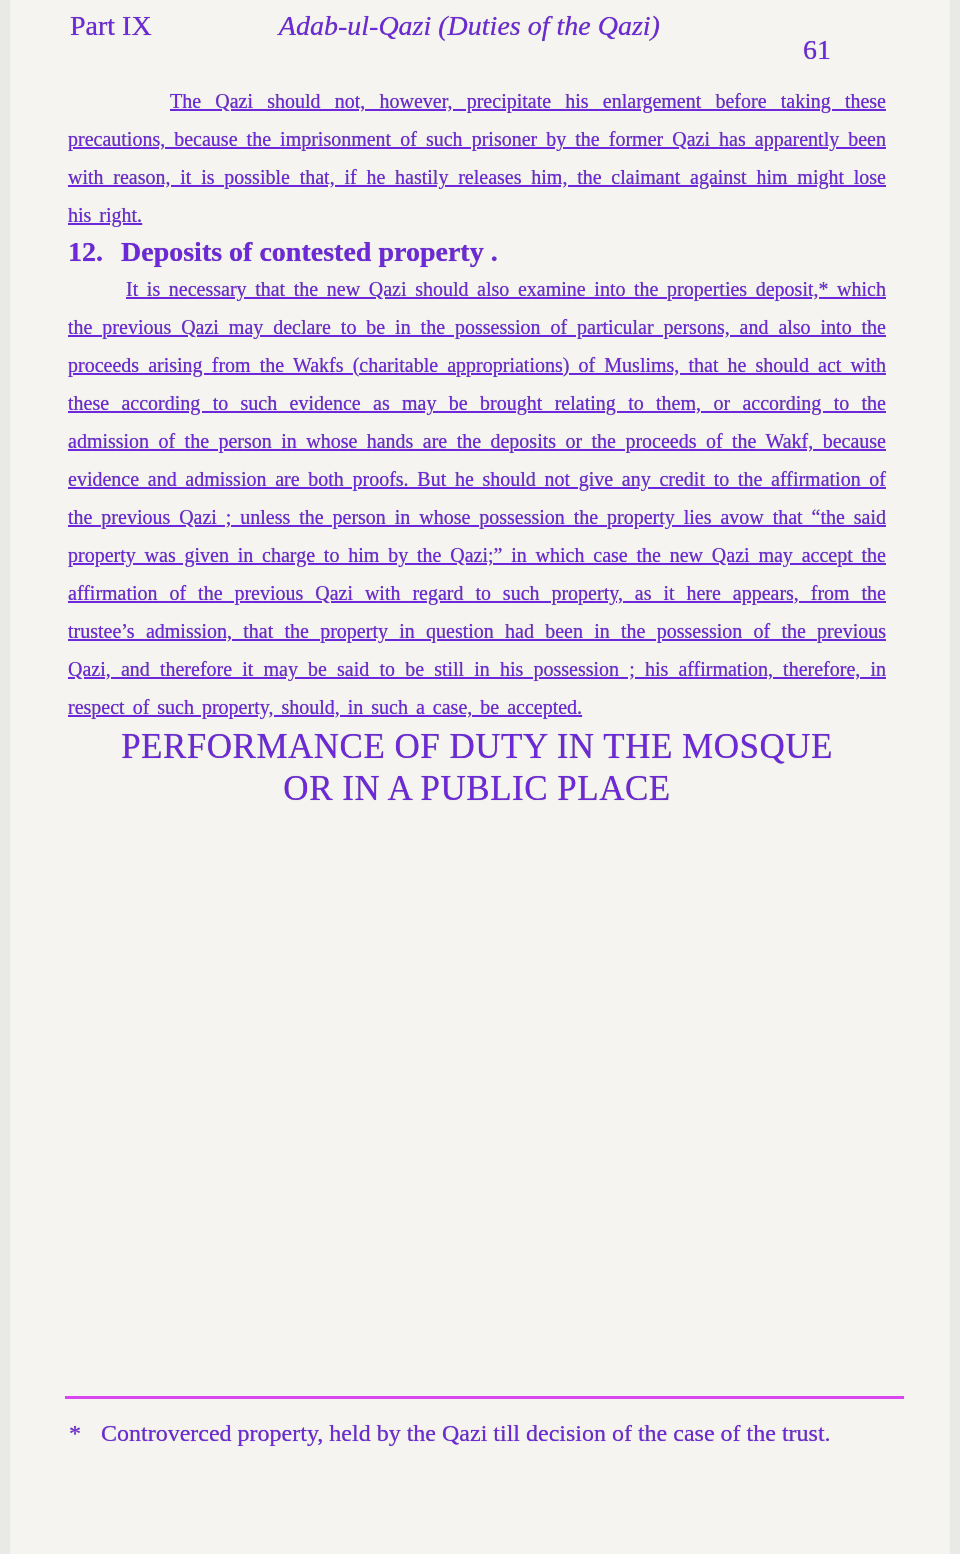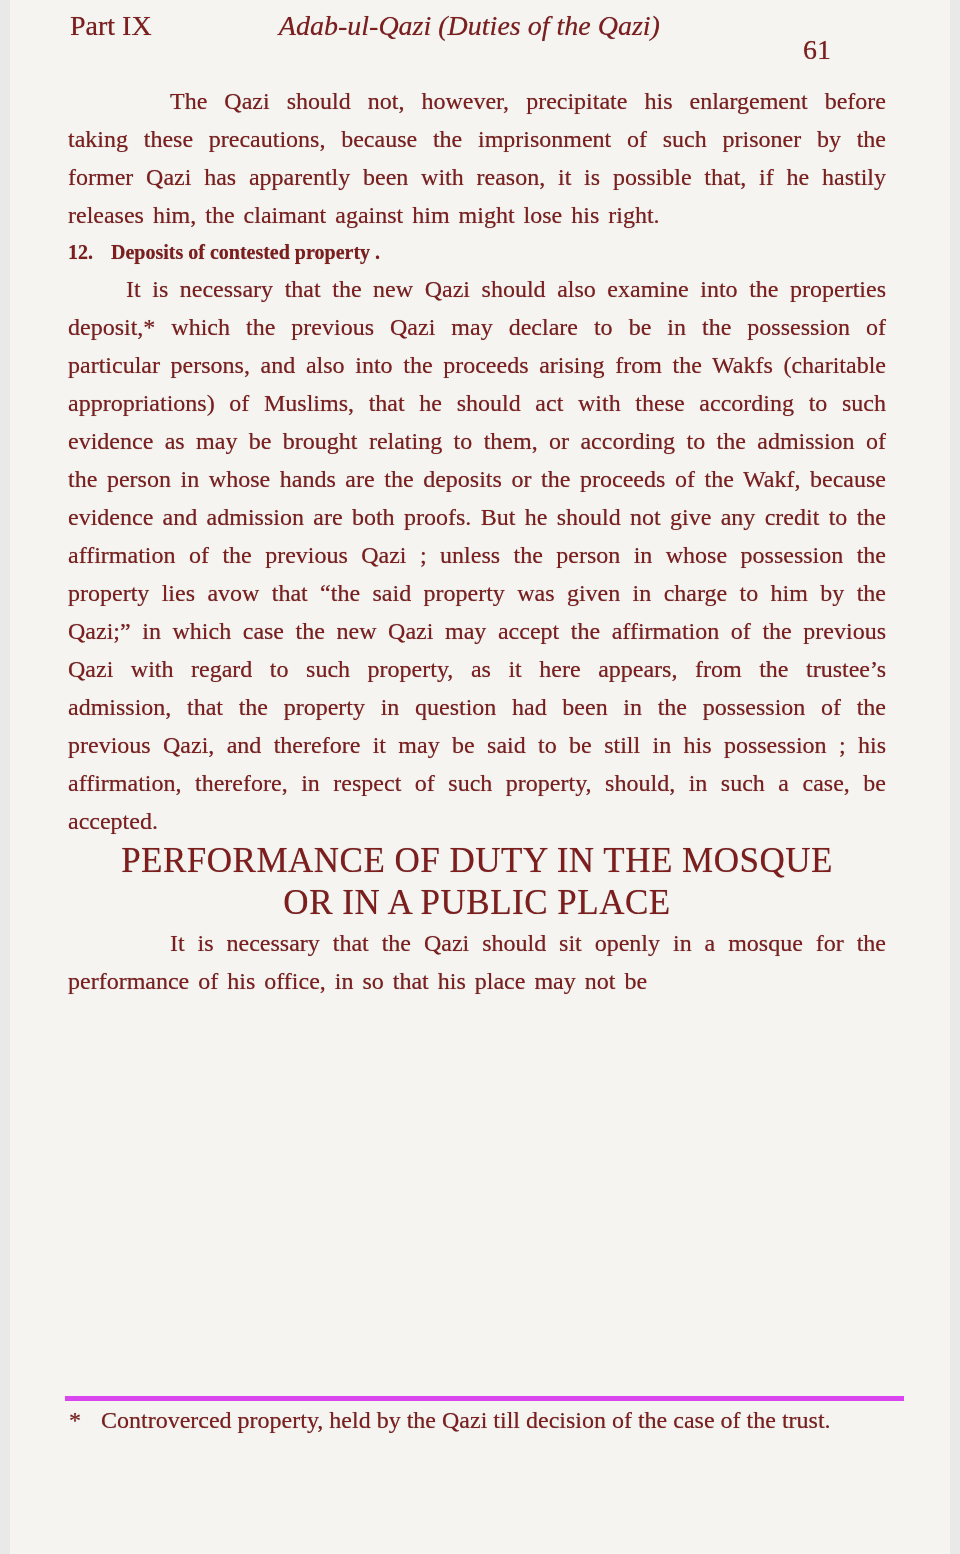--- a/index.html
+++ b/index.html
@@ -6,21 +6,21 @@
     margin: 0;
     padding: 0;
     background: #e9e9e7;
   }
   .page {
     position: relative;
     width: 940px;
     height: 1554px;
     margin: 0 auto;
     background: #f5f4f1;
-    color: #7f1d1d;
+    color: #6d28d9;
     font-family: "Liberation Serif", "DejaVu Serif", serif;
     box-sizing: border-box;
     padding: 8px 64px 0 58px;
     overflow: hidden;
     text-shadow: 0 0 0.7px rgba(20,20,20,0.55);
   }
   .page-header {
     position: relative;
     height: 40px;
     font-size: 28px;
@@ -41,30 +41,31 @@
     white-space: nowrap;
   }
   .header-page-number {
     position: absolute;
     right: 55px;
     top: 0;
     margin-top: 24px;
   }
   p.body {
     margin: 0;
-    font-size: 24px;
+    font-size: 20px;
     line-height: 38px;
     text-align: justify;
     word-spacing: 3px;
+    text-decoration: underline;
   }
   .indent-lg { text-indent: 102px; }
   .indent-sm { text-indent: 58px; }
   h2.section {
     margin: 0;
-    font-size: 20px;
+    font-size: 28px;
     line-height: 36px;
     font-weight: bold;
   }
   h2.section .num { margin-right: 18px; }
   .mt-sec12   { margin-top: 42px; }
   .mt-para2   { margin-top: 36px; }
   .mt-center  { margin-top: 44px; }
   .mt-sec13   { margin-top: 46px; }
   .mt-para3   { margin-top: 40px; }
   h3.center-heading {
@@ -74,22 +75,22 @@
     line-height: 42px;
     font-weight: normal;
     text-align: center;
     letter-spacing: 0.5px;
   }
   .footnote {
     position: absolute;
     left: 55px;
     right: 46px;
     top: 1396px;
-    border-top: 5px solid #d946ef;
-    padding-top: 4px;
+    border-top: 3px solid #d946ef;
+    padding-top: 19px;
     font-size: 24px;
     line-height: 30px;
     font-family: Liberation Serif, serif;
   }
   .fn-marker {
     display: inline-block;
     width: 32px;
     padding-left: 4px;
   }
 </style>
@@ -108,19 +109,18 @@
 
   <h2 class="section mt-sec12">
     <span class="num">12.</span><span>Deposits of contested property .</span>
   </h2>
 
   <p class="body indent-sm mt-para2">It is necessary that the new Qazi should also examine into the properties deposit,* which the previous Qazi may declare to be in the possession of particular persons, and also into the proceeds arising from the Wakfs (charitable appropriations) of Muslims, that he should act with these according to such evidence as may be brought relating to them, or according to the admission of the person in whose hands are the deposits or the proceeds of the Wakf, because evidence and admission are both proofs. But he should not give any credit to the affirmation of the previous Qazi ; unless the person in whose possession the property lies avow that “the said property was given in charge to him by the Qazi;” in which case the new Qazi may accept the affirmation of the previous Qazi with regard to such property, as it here appears, from the trustee’s admission, that the property in question had been in the possession of the previous Qazi, and therefore it may be said to be still in his possession ; his affirmation, therefore, in respect of such property, should, in such a case, be accepted.</p>
 
   <h3 class="center-heading mt-center">PERFORMANCE OF DUTY IN THE MOSQUE OR IN A PUBLIC PLACE</h3>
 
 
-  <p class="body indent-lg mt-para3">It is necessary that the Qazi should sit openly in a mosque for the performance of his office, in so that his place may not be</p>
 
   <div class="footnote">
     <span class="fn-marker">*</span><span>Controverced property, held by the Qazi till decision of the case of the trust.</span>
   </div>
 
 </div>
 
 </body></html>

